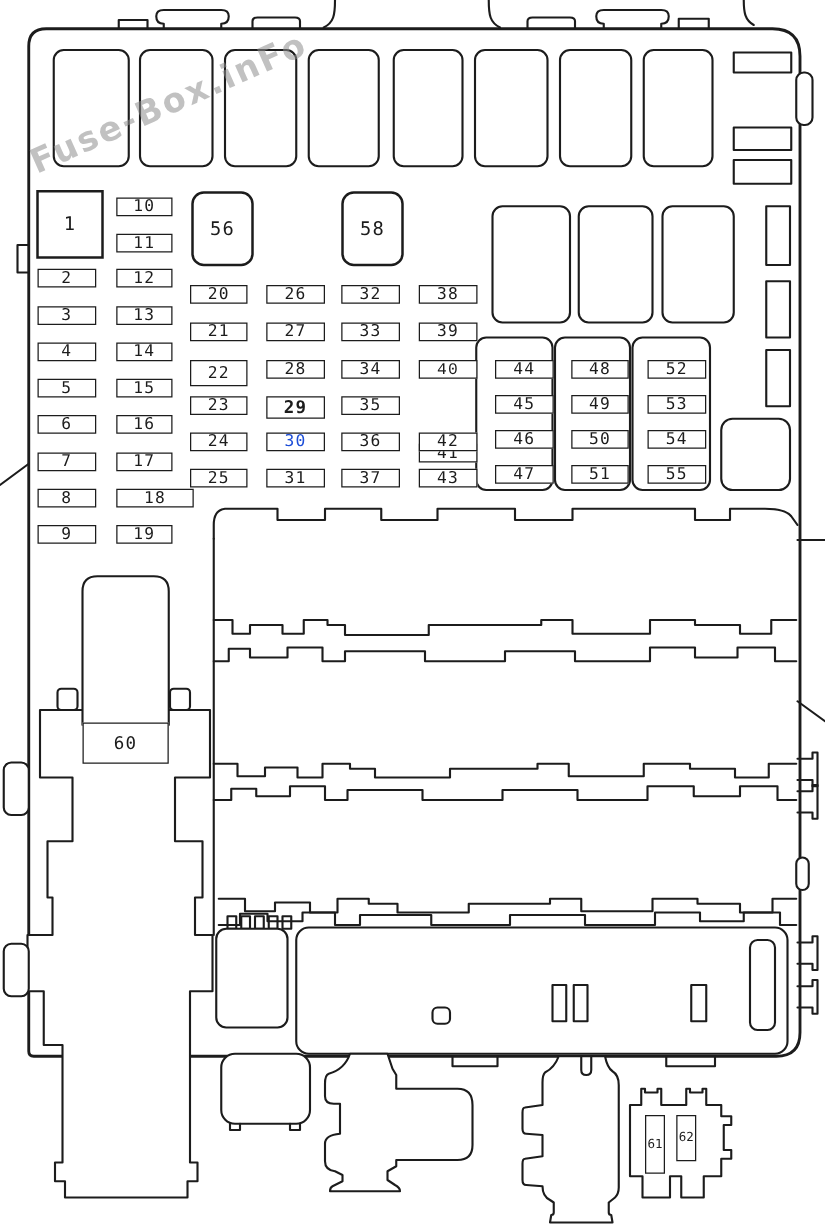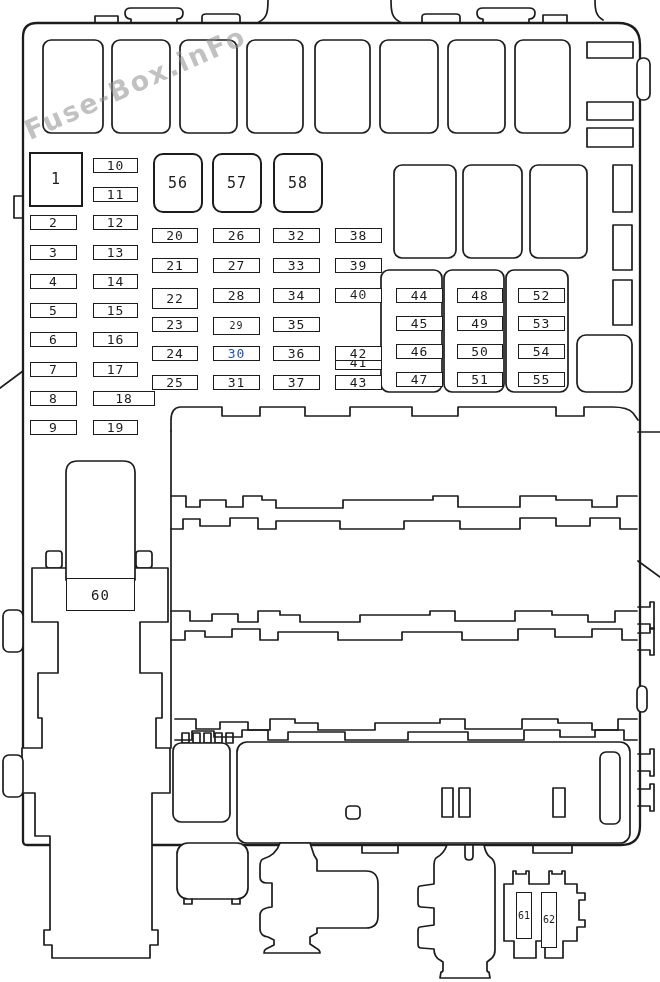--- a/index.html
+++ b/index.html
@@ -156,21 +156,21 @@
       <div class="fuse" style="left: 93px; top: 420px; width: 45px; height: 15px; border-radius: 0px; font-size: 13px; color: rgb(28, 28, 28);">19</div>
       <div class="fuse" style="left: 152px; top: 228px; width: 46px; height: 15px; border-radius: 0px; font-size: 13px; color: rgb(28, 28, 28);">20</div>
       <div class="fuse" style="left: 152px; top: 258px; width: 46px; height: 15px; border-radius: 0px; font-size: 13px; color: rgb(28, 28, 28);">21</div>
       <div class="fuse" style="left: 152px; top: 288px; width: 46px; height: 21px; border-radius: 0px; font-size: 13px; color: rgb(28, 28, 28);">22</div>
       <div class="fuse" style="left: 152px; top: 317px; width: 46px; height: 15px; border-radius: 0px; font-size: 13px; color: rgb(28, 28, 28);">23</div>
       <div class="fuse" style="left: 152px; top: 346px; width: 46px; height: 15px; border-radius: 0px; font-size: 13px; color: rgb(28, 28, 28);">24</div>
       <div class="fuse" style="left: 152px; top: 375px; width: 46px; height: 15px; border-radius: 0px; font-size: 13px; color: rgb(28, 28, 28);">25</div>
       <div class="fuse" style="left: 213px; top: 228px; width: 47px; height: 15px; border-radius: 0px; font-size: 13px; color: rgb(28, 28, 28);">26</div>
       <div class="fuse" style="left: 213px; top: 258px; width: 47px; height: 15px; border-radius: 0px; font-size: 13px; color: rgb(28, 28, 28);">27</div>
       <div class="fuse" style="left: 213px; top: 288px; width: 47px; height: 15px; border-radius: 0px; font-size: 13px; color: rgb(28, 28, 28);">28</div>
-      <div class="fuse" style="left: 213px; top: 317px; width: 47px; height: 18px; border-radius: 0px; font-size: 10px; color: rgb(28, 28, 28);">29</div>
+      <div class="fuse" style="left: 213px; top: 317px; width: 47px; height: 18px; border-radius: 0px; font-size: 14px; color: rgb(28, 28, 28); font-weight: bold;">29</div>
       <div class="fuse" style="left: 213px; top: 346px; width: 47px; height: 15px; border-radius: 0px; font-size: 13px; color: #1d4ed8;">30</div>
       <div class="fuse" style="left: 213px; top: 375px; width: 47px; height: 15px; border-radius: 0px; font-size: 13px; color: rgb(28, 28, 28);">31</div>
       <div class="fuse" style="left: 273px; top: 228px; width: 47px; height: 15px; border-radius: 0px; font-size: 13px; color: rgb(28, 28, 28);">32</div>
       <div class="fuse" style="left: 273px; top: 258px; width: 47px; height: 15px; border-radius: 0px; font-size: 13px; color: rgb(28, 28, 28);">33</div>
       <div class="fuse" style="left: 273px; top: 288px; width: 47px; height: 15px; border-radius: 0px; font-size: 13px; color: rgb(28, 28, 28);">34</div>
       <div class="fuse" style="left: 273px; top: 317px; width: 47px; height: 15px; border-radius: 0px; font-size: 13px; color: rgb(28, 28, 28);">35</div>
       <div class="fuse" style="left: 273px; top: 346px; width: 47px; height: 15px; border-radius: 0px; font-size: 13px; color: rgb(28, 28, 28);">36</div>
       <div class="fuse" style="left: 273px; top: 375px; width: 47px; height: 15px; border-radius: 0px; font-size: 13px; color: rgb(28, 28, 28);">37</div>
       <div class="fuse" style="left: 335px; top: 228px; width: 47px; height: 15px; border-radius: 0px; font-size: 13px; color: rgb(28, 28, 28);">38</div>
       <div class="fuse" style="left: 335px; top: 258px; width: 47px; height: 15px; border-radius: 0px; font-size: 13px; color: rgb(28, 28, 28);">39</div>
@@ -184,22 +184,21 @@
       <div class="fuse" style="left: 396px; top: 372px; width: 47px; height: 15px; border-radius: 0px; font-size: 13px; color: rgb(28, 28, 28);">47</div>
       <div class="fuse" style="left: 457px; top: 288px; width: 46px; height: 15px; border-radius: 0px; font-size: 13px; color: rgb(28, 28, 28);">48</div>
       <div class="fuse" style="left: 457px; top: 316px; width: 46px; height: 15px; border-radius: 0px; font-size: 13px; color: rgb(28, 28, 28);">49</div>
       <div class="fuse" style="left: 457px; top: 344px; width: 46px; height: 15px; border-radius: 0px; font-size: 13px; color: rgb(28, 28, 28);">50</div>
       <div class="fuse" style="left: 457px; top: 372px; width: 46px; height: 15px; border-radius: 0px; font-size: 13px; color: rgb(28, 28, 28);">51</div>
       <div class="fuse" style="left: 518px; top: 288px; width: 47px; height: 15px; border-radius: 0px; font-size: 13px; color: rgb(28, 28, 28);">52</div>
       <div class="fuse" style="left: 518px; top: 316px; width: 47px; height: 15px; border-radius: 0px; font-size: 13px; color: rgb(28, 28, 28);">53</div>
       <div class="fuse" style="left: 518px; top: 344px; width: 47px; height: 15px; border-radius: 0px; font-size: 13px; color: rgb(28, 28, 28);">54</div>
       <div class="fuse" style="left: 518px; top: 372px; width: 47px; height: 15px; border-radius: 0px; font-size: 13px; color: rgb(28, 28, 28);">55</div>
       <div class="fuse big" style="left: 153px; top: 153px; width: 50px; height: 60px; border-radius: 10px; font-size: 15px; color: rgb(28, 28, 28);">56</div>
-      <div class="fuse big" style="left: 212px; top: 153px; width: 50px; height: 60px; border-radius: 10px; font-size: 15px; color: rgb(28, 28, 28);">57</div>
       <div class="fuse big" style="left: 273px; top: 153px; width: 50px; height: 60px; border-radius: 10px; font-size: 15px; color: rgb(28, 28, 28);">58</div>
       <div class="fuse" style="left: 66px; top: 578px; width: 69px; height: 33px; border-radius: 0px; font-size: 14px; color: rgb(28, 28, 28);">60</div>
       <div class="fuse" style="left: 516px; top: 892px; width: 16px; height: 47px; border-radius: 0px; font-size: 10px; letter-spacing: 0px; color: rgb(28, 28, 28);">61</div>
-      <div class="fuse" style="left: 541px; top: 892px; width: 16px; height: 56px; border-radius: 0px; font-size: 10px; letter-spacing: 0px; color: rgb(28, 28, 28); text-align: center;">62</div>
+      <div class="fuse" style="left: 541px; top: 892px; width: 16px; height: 37px; border-radius: 0px; font-size: 10px; letter-spacing: 0px; color: rgb(28, 28, 28); text-align: center;">62</div>
     </div>
 
 <div id="watermark" style="color: rgb(143, 143, 143);">Fuse-Box.inFo</div>
 
 </div>
 
 </body></html>

